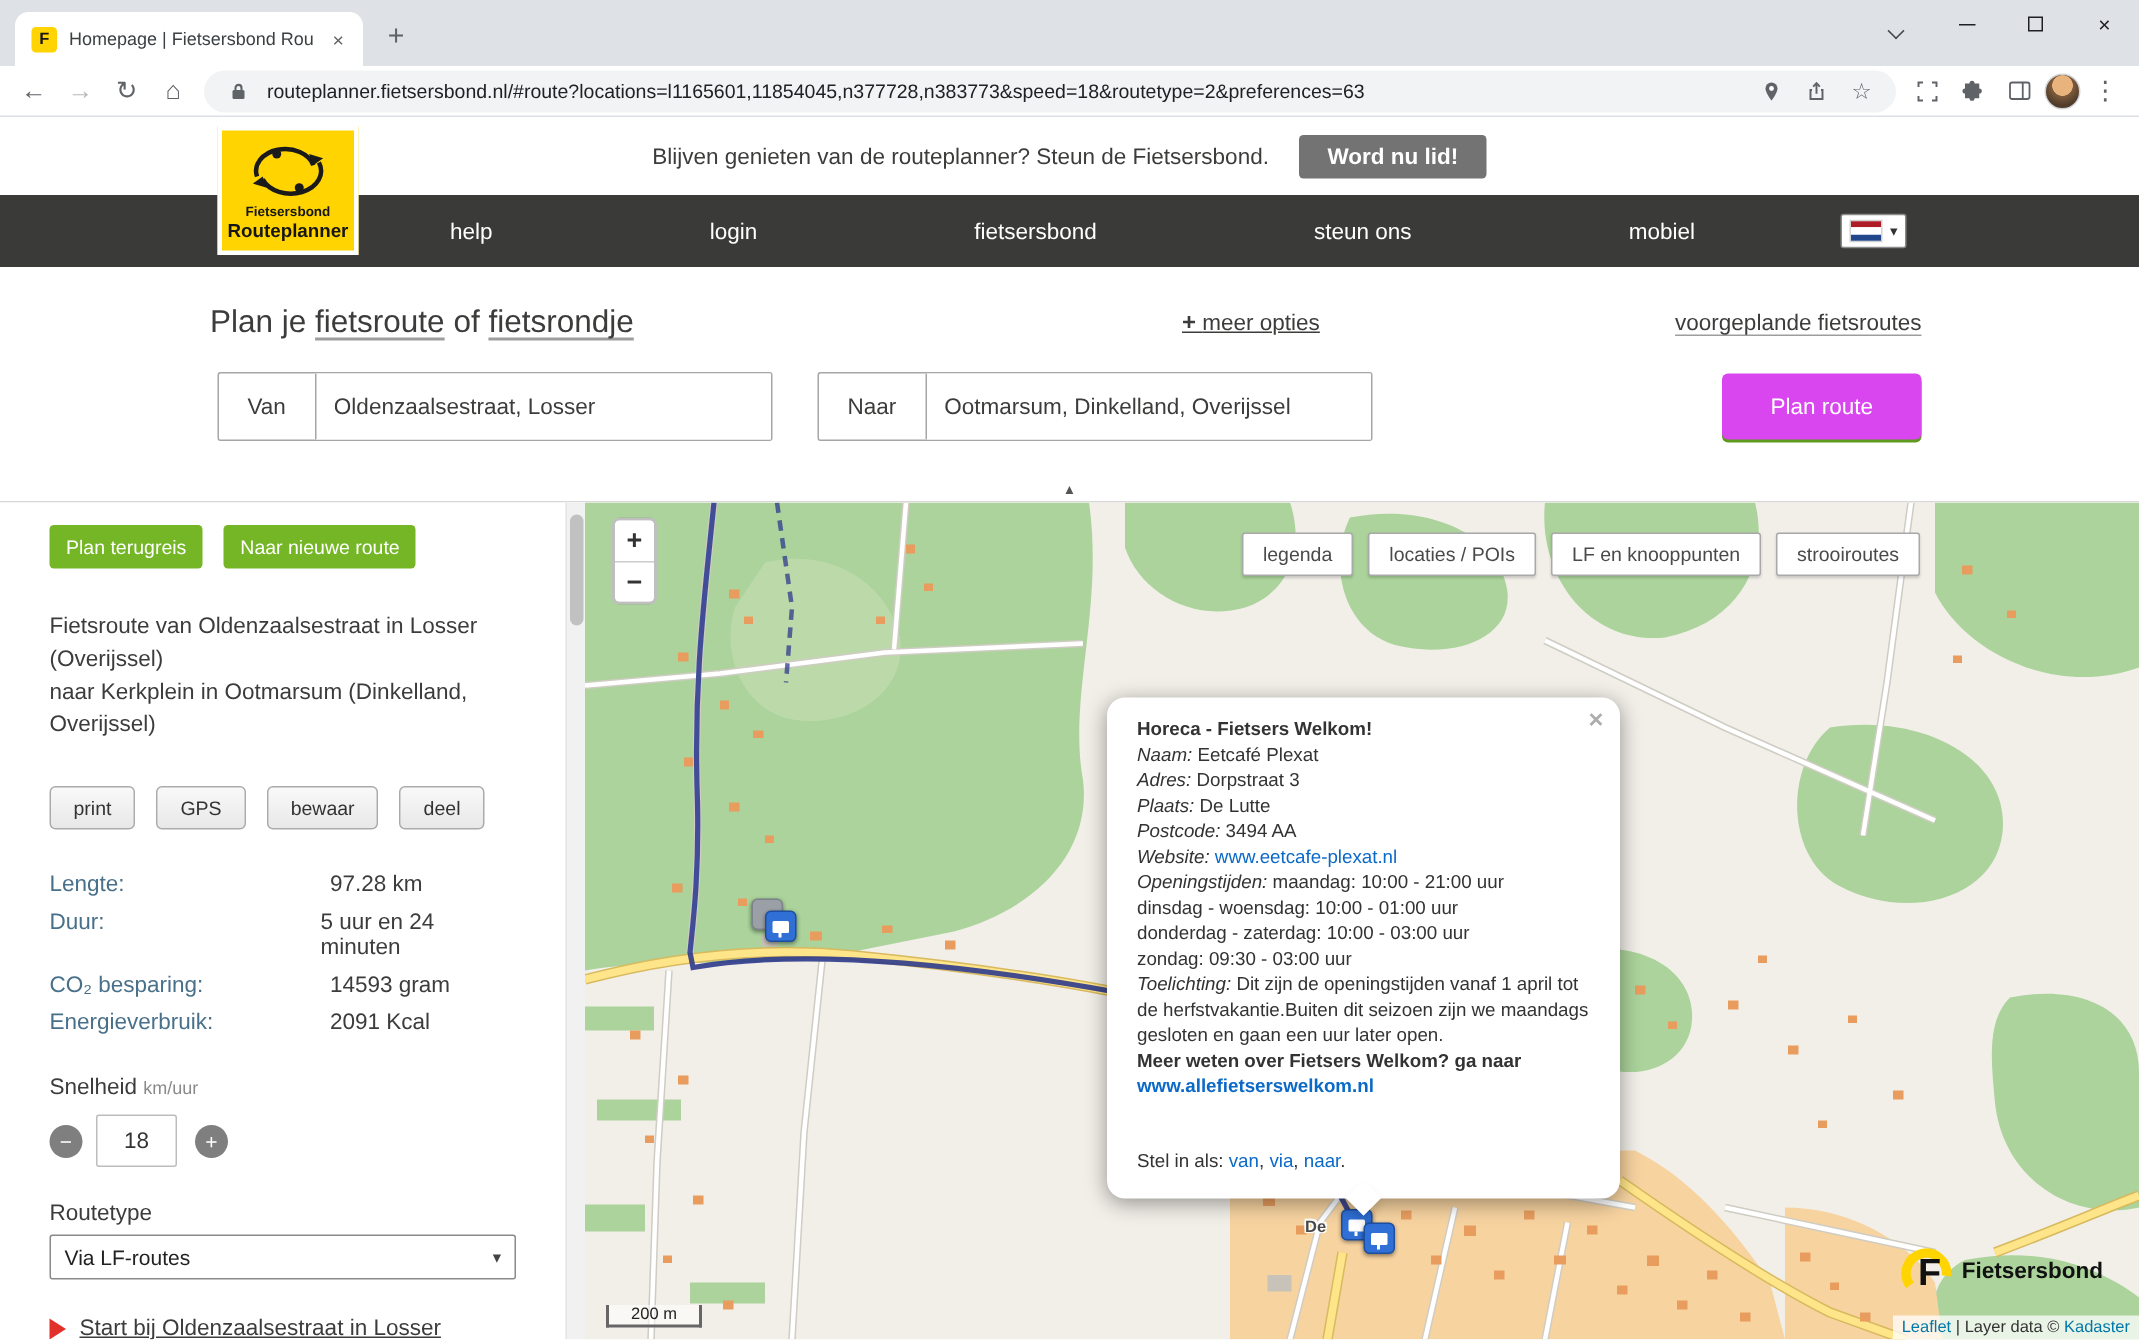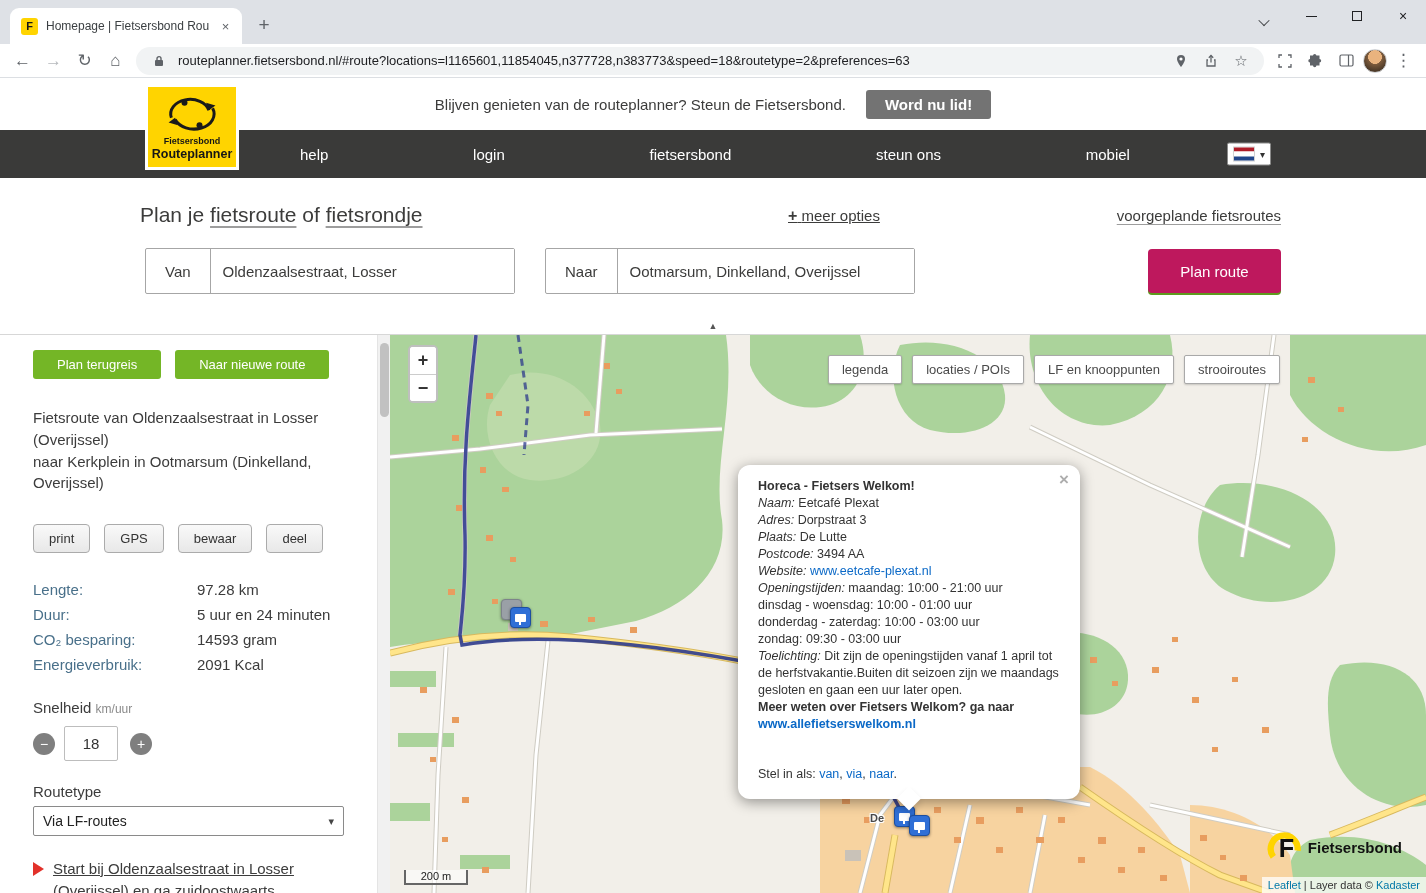--- a/index.html
+++ b/index.html
@@ -63,38 +63,38 @@
   .u-link { text-decoration:underline; text-underline-offset:4px; text-decoration-color:#9d9d9d; cursor:pointer; }
   .more-options { position:absolute; left:788px; top:29px; font-size:15px; color:#3c3c3b; cursor:pointer;text-decoration:underline; }
   .more-options .plus { font-weight:bold; font-size:16px; }
   .preplanned { position:absolute; right:145px; top:29px; font-size:15px; color:#3c3c3b; text-decoration:underline;
                 text-underline-offset:3px; text-decoration-color:#9d9d9d; cursor:pointer; }
   .field-group { position:absolute; top:70px; height:46px; display:flex; border:1px solid #a6a6a6; border-radius:2px; background:#fff; }
   .fg-van { left:145px; width:370px; } .fg-naar { left:545px; width:370px; }
   .fg-label { display:flex; align-items:center; padding:0 19px; font-size:15px; color:#3c3c3b; }
   .fg-input { flex:1; min-width:0; border:none; border-left:1px solid #a6a6a6; outline:none; padding:0 12px;
               font:15px "Liberation Sans", sans-serif; color:#3c3c3b; background:#fff; }
-  .plan-btn { position:absolute; left:1148px; top:71px; width:133px; height:44px; background:#be185d; color:#fff;
+  .plan-btn { position:absolute; left:1148px; top:71px; width:133px; height:44px; background:#d946ef; color:#fff;
               font:15px "Liberation Sans", sans-serif; border:none; border-radius:4px; box-shadow:0 2px 0 #5d9a1d; cursor:pointer; }
   .collapse { position:absolute; left:50%; transform:translateX(-50%); bottom:3px; font-size:9px; color:#555; cursor:pointer; }
 
   
   .content { height:558px; display:flex; }
 
   .sidebar { width:390px; flex:none; background:#fff; position:relative; overflow:hidden; }
   .sb-inner { padding:15px 48px 0 33px; }
   .sb-btn-row { display:flex; gap:14px; }
   .sb-green-btn { background:#74b626; color:#fff; border:none; border-radius:3px; font:13px "Liberation Sans",sans-serif;
-                  padding:7px 24px; cursor:pointer; }
+                  padding:7px 11px; cursor:pointer; }
   .sb-desc { margin-top:28px; font-size:15px; line-height:1.45; color:#3c3c3c; width:314px; }
   .sb-actions { display:flex; gap:14px; margin-top:30px; }
   .sb-action-btn { border:1px solid #ababab; background:linear-gradient(#f9f9f9,#e8e8e8); border-radius:4px;
                    font:13px "Liberation Sans",sans-serif; color:#333; padding:6px 15px; cursor:pointer; }
   .sb-stats { margin-top:28px; font-size:15px; }
-  .stat-row { display:flex; margin-bottom:8px; }
+  .stat-row { display:flex; margin-bottom:8px;gap:23px; }
   .stat-label { width:164px; color:#49708a; }
   .stat-value { color:#3c3c3c; }
   .sb-speed-label { margin-top:26px; font-size:15px; color:#3c3c3c; }
   .sb-speed-label .unit { font-size:12px; color:#8a8a8a; }
   .stepper { display:flex; align-items:center; margin-top:10px; }
   .step-btn { width:22px; height:22px; border-radius:50%; background:#7f7f7f; color:#fff; border:none; font-size:14px;
               display:flex; align-items:center; justify-content:center; cursor:pointer; }
   .speed-input { width:54px; height:35px; border:1px solid #bdbdbd; border-radius:2px; text-align:center;
                  font:15px "Liberation Sans",sans-serif; color:#333; margin:0 12px 0 9px; outline:none; }
   .sb-routetype-label { margin-top:22px; font-size:15px; color:#3c3c3c; }

